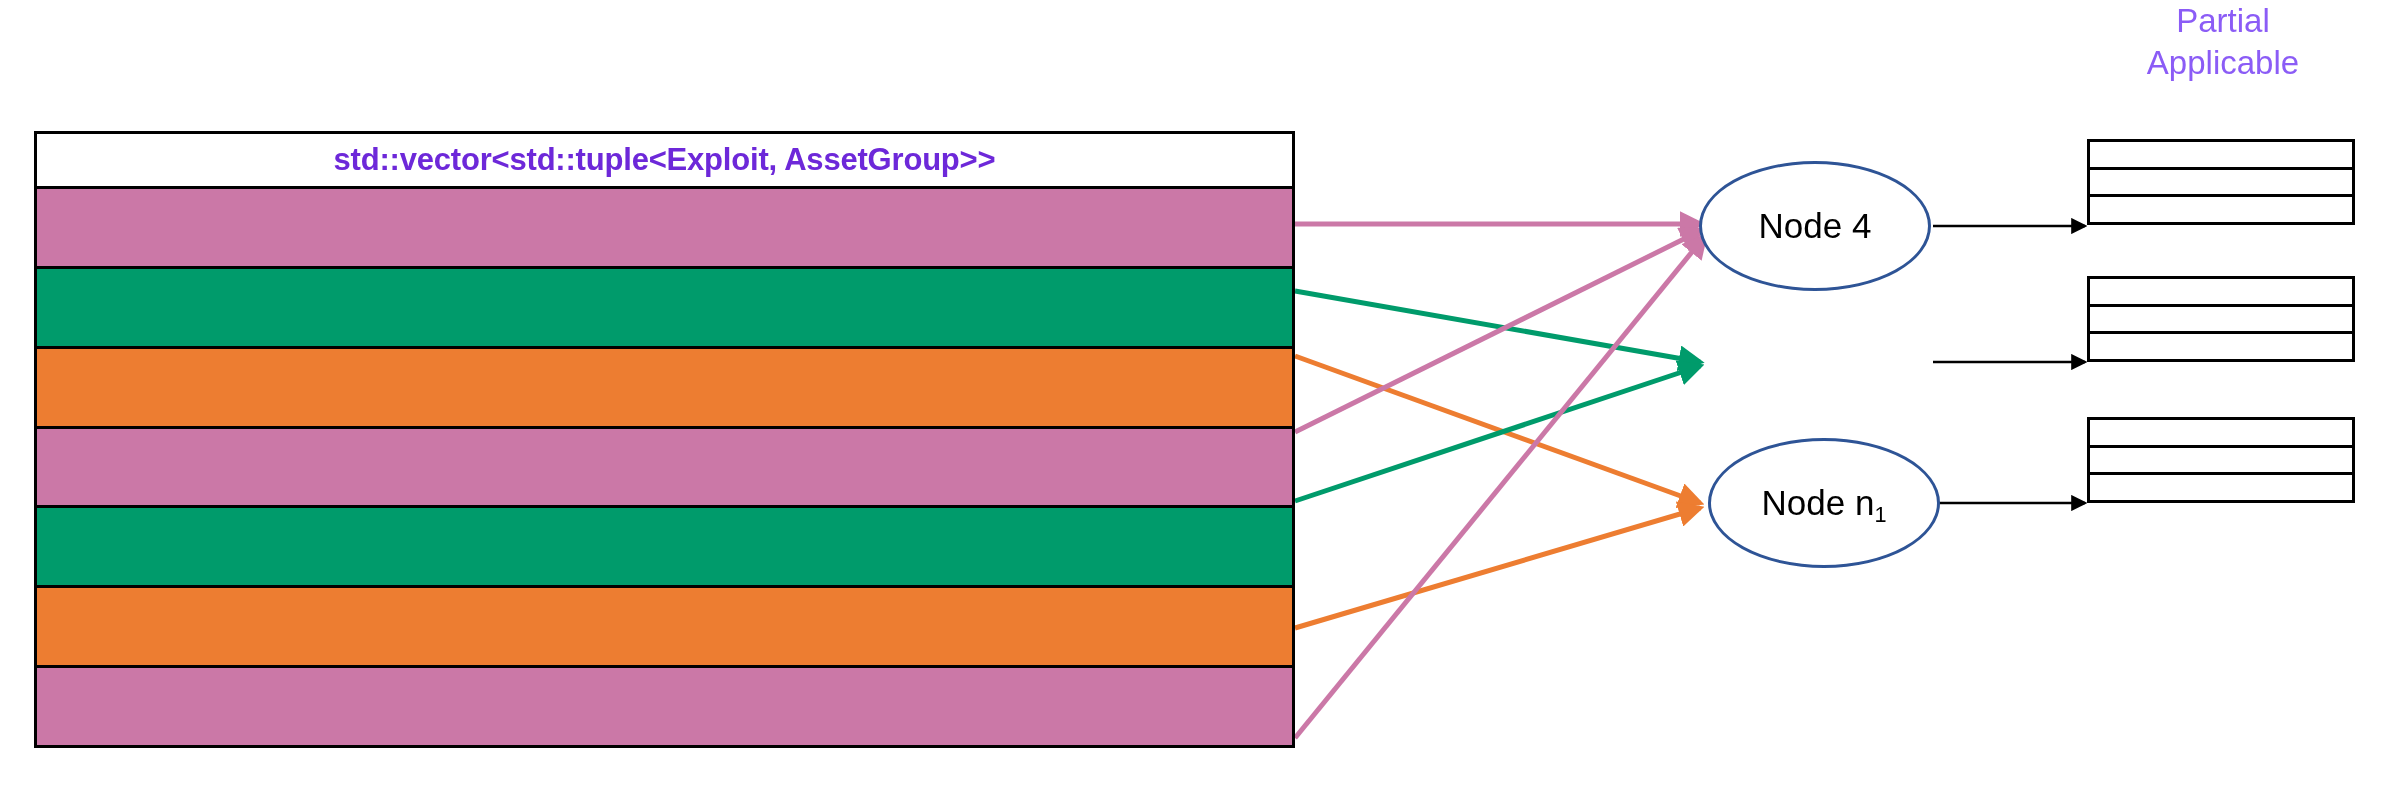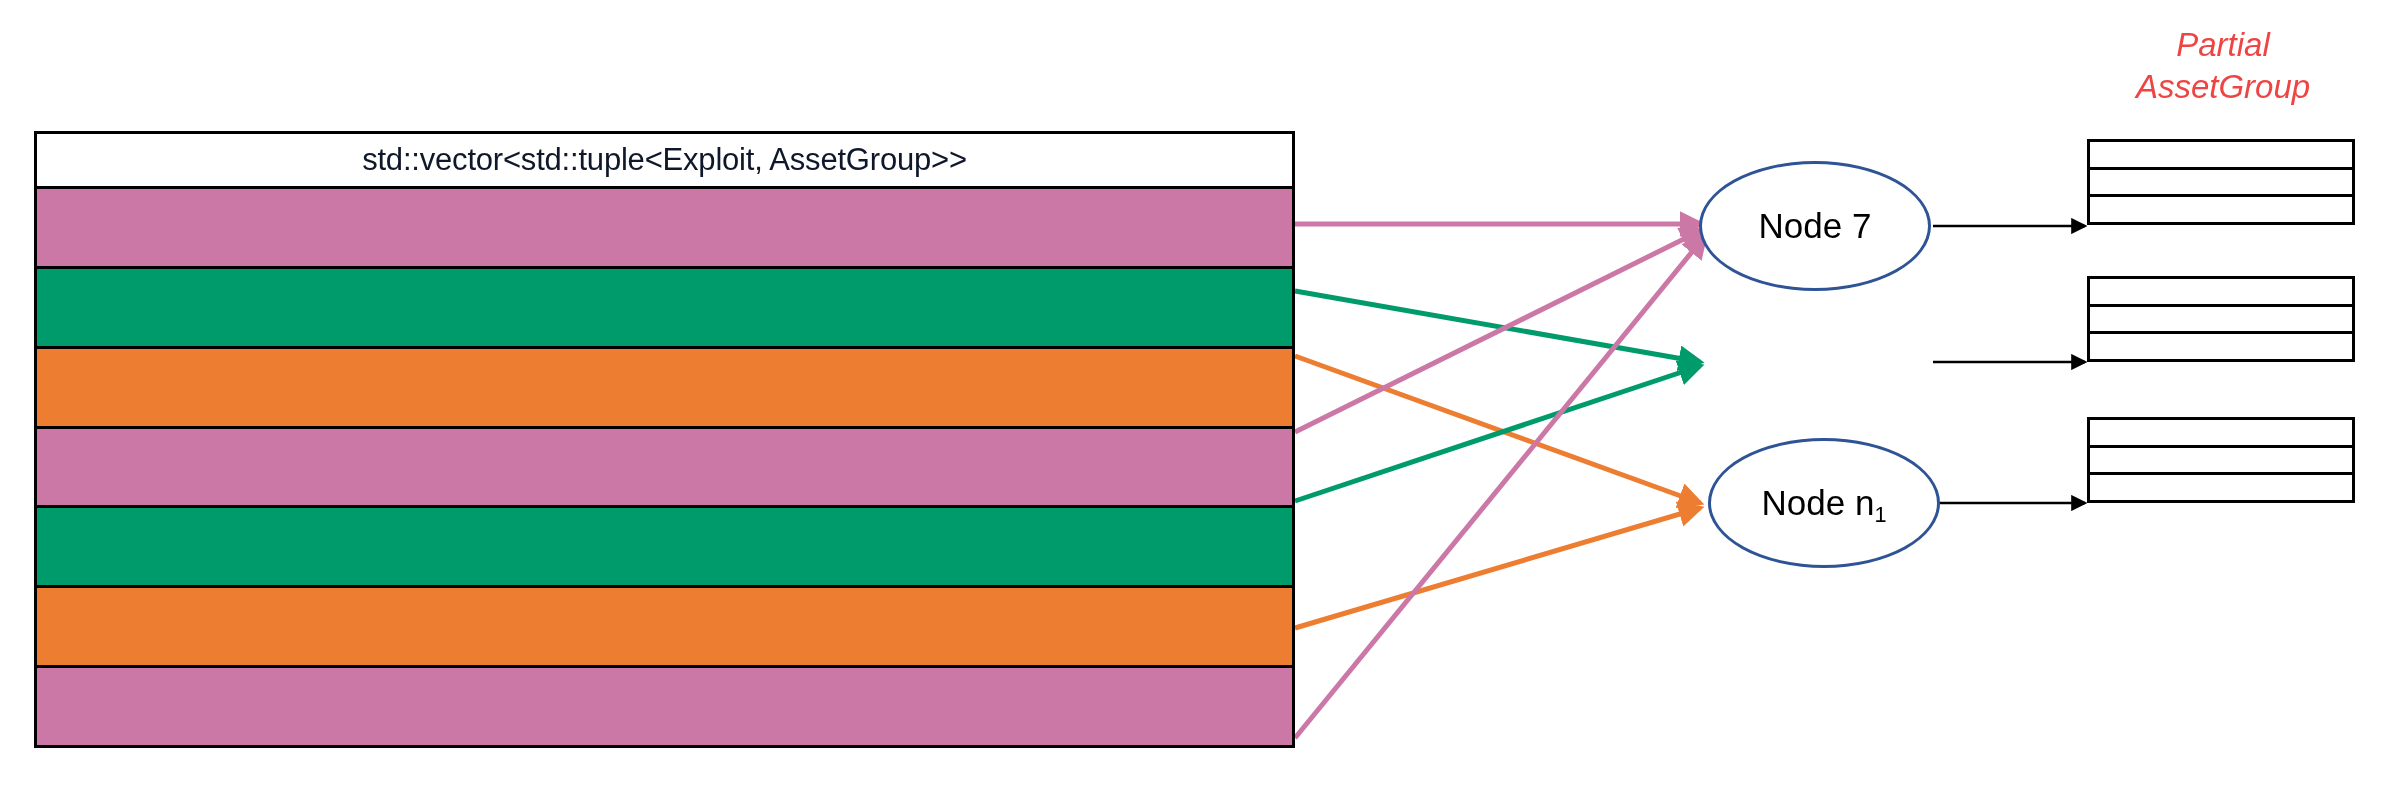--- a/index.html
+++ b/index.html
@@ -43,22 +43,22 @@
     flex: 0 0 55px;
     background: #ffffff;
     border-bottom: 3px solid #000000;
     display: flex;
     align-items: center;
     justify-content: center;
     box-sizing: border-box;
   }
   .vec-header-text {
     font-size: 31px;
-    font-weight: normal;
-    color: #0f172a;
+    font-weight: bold;
+    color: #6d28d9;
     letter-spacing: -0.2px;
     white-space: nowrap;
   }
   .vec-row {
     flex: 1 1 0;
     border-bottom: 3px solid #000000;
     box-sizing: border-box;
   }
   .vec-row:last-child {
     border-bottom: none;
@@ -89,27 +89,26 @@
     top: 0.32em;
   }
   #node-1 { left: 1699px; top: 161px; }
   #node-2 { left: 1699px; top: 297px; }
   #node-n { left: 1708px; top: 438px; }
 
   
   .pae-title {
     position: absolute;
     left: 2063px;
-    top: 24px;
+    top: 0;
     width: 320px;
     text-align: center;
     font-size: 33px;
     line-height: 1.28;
-    color: #ef4444;
-    font-style: italic;
+    color: #8b5cf6;
   }
   .pae-box {
     position: absolute;
     left: 2087px;
     width: 268px;
     height: 86px;
     border: 3px solid #000000;
     box-sizing: border-box;
     background: #ffffff;
     display: flex;
@@ -172,29 +171,29 @@
     <div class="vec-row" style="background:#CB78A7"></div>
     <div class="vec-row" style="background:#009B6B"></div>
     <div class="vec-row" style="background:#ED7D31"></div>
     <div class="vec-row" style="background:#CB78A7"></div>
     <div class="vec-row" style="background:#009B6B"></div>
     <div class="vec-row" style="background:#ED7D31"></div>
     <div class="vec-row" style="background:#CB78A7"></div>
   </div>
 
   <div class="node" id="node-1">
-    <span class="node-label"><span>Node 7</span></span>
+    <span class="node-label"><span>Node 4</span></span>
   </div>
   <div class="node" id="node-n">
     <span class="node-label"><span>Node n</span><sub>1</sub></span>
   </div>
 
   <div class="pae-title">
     <div>Partial</div>
-    <div>AssetGroup</div>
+    <div>Applicable</div>
   </div>
 
   <div class="pae-box" id="pae-box-1">
     <div class="pae-cell"></div>
     <div class="pae-cell"></div>
     <div class="pae-cell"></div>
   </div>
 
   <div class="pae-box" id="pae-box-2">
     <div class="pae-cell"></div>

